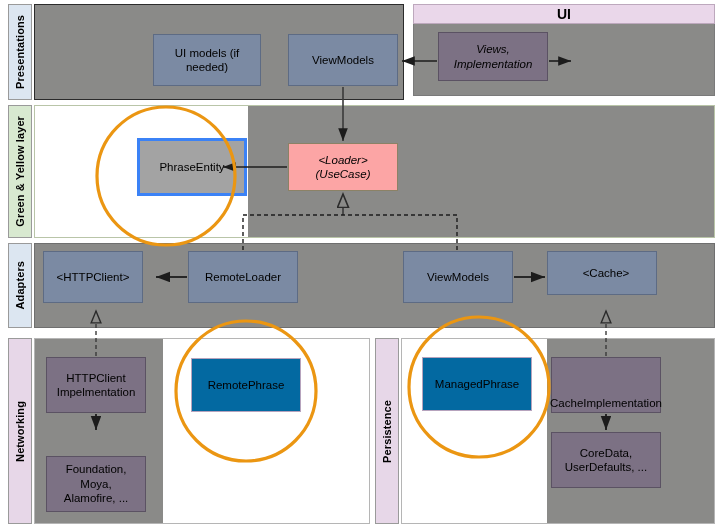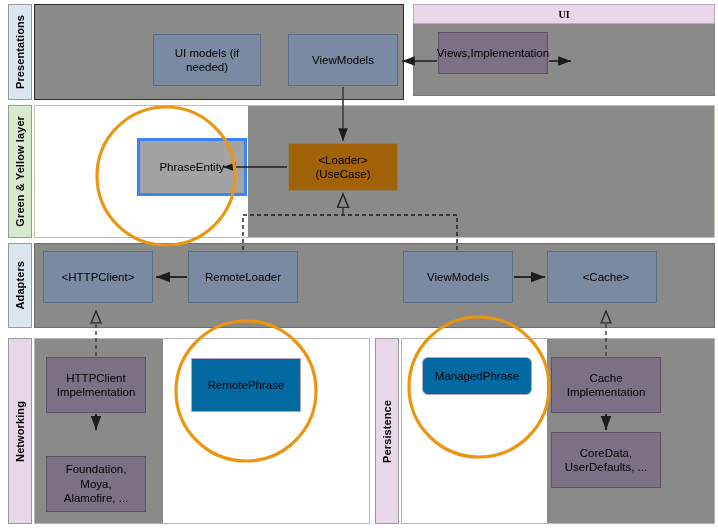--- a/index.html
+++ b/index.html
@@ -70,39 +70,39 @@
   .node-purple {
     background: #7c7184;
     border: 1px solid #5b5263;
   }
   .node-green {
     background: #a3a3a3;
     border: 3px solid #3b82f6;
     margin-left: 26px;
   }
   .node-tan {
-    background: #a16207;
+    background: #fca5a5;
     border: 1px solid #8b8266;
+    font-style: italic;
   }
   .node-lilac {
     background: #0369a1;
     border: 1px solid #b6a3bd;
   }
 
   
   .ui-header {
     background: #ead7ea;
     border: 1px solid #bda8bd;
     display: flex;
     align-items: center;
     justify-content: center;
     font-weight: bold;
-    font-size: 10px;
+    font-size: 14px;
     color: #000;
-    font-family: Liberation Serif, serif;
   }
   .ui-body {
     background: #8a8a88;
     border: 1px solid #7a7a7a;
     border-top: none;
   }
 
   svg.overlay {
     position: absolute;
     left: 0; top: 0;
@@ -127,21 +127,21 @@
 
   <div class="abs node node-blue" style="left:288px; top:34px; width:110px; height:52px;">
     <span>ViewModels</span>
   </div>
 
   <div class="abs ui-header" style="left:413px; top:4px; width:302px; height:20px;">
     <span>UI</span>
   </div>
   <div class="abs ui-body" style="left:413px; top:24px; width:302px; height:72px;"></div>
 
-  <div class="abs node node-purple" style="left:438px; top:32px; width:110px; height:42px; flex-direction:row;">
+  <div class="abs node node-purple" style="left:438px; top:32px; width:110px; height:49px; flex-direction:column;font-style:italic;">
     <span>Views,</span>
     <span>Implementation</span>
   </div>
 
 
   <div class="abs band-label band-green" style="left:8px; top:105px; width:24px; height:133px;">
     <span>Green &amp; Yellow layer</span>
   </div>
 
   <div class="abs panel-white" style="left:34px; top:105px; width:681px; height:133px;"></div>
@@ -155,33 +155,33 @@
   <div class="abs node node-tan" style="left:288px; top:143px; width:110px; height:48px;">
     <span>&lt;Loader&gt; (UseCase)</span>
   </div>
 
   <div class="abs band-label band-blue" style="left:8px; top:243px; width:24px; height:85px;">
     <span>Adapters</span>
   </div>
 
   <div class="abs panel-gray" style="left:34px; top:243px; width:681px; height:85px;"></div>
 
-  <div class="abs node node-blue" style="left:43px; top:251px; width:110px; height:52px;">
+  <div class="abs node node-blue" style="left:43px; top:251px; width:100px; height:52px;">
     <span>&lt;HTTPClient&gt;</span>
   </div>
 
   <div class="abs node node-blue" style="left:188px; top:251px; width:110px; height:52px;text-align:right;">
     <span>RemoteLoader</span>
   </div>
 
   <div class="abs node node-blue" style="left:403px; top:251px; width:110px; height:52px;">
     <span>ViewModels</span>
   </div>
 
-  <div class="abs node node-blue" style="left:547px; top:251px; width:110px; height:52px;padding-left:12px;">
+  <div class="abs node node-blue" style="left:547px; top:251px; width:110px; height:44px;padding-left:12px;">
     <span>&lt;Cache&gt;</span>
   </div>
 
   <div class="abs band-label band-pink" style="left:8px; top:338px; width:24px; height:186px;">
     <span>Networking</span>
   </div>
 
   <div class="abs panel-white" style="left:34px; top:338px; width:336px; height:186px; border-color:#b5b5b5;"></div>
 
   <div class="abs" style="left:35px; top:339px; width:128px; height:184px; background:#8a8a88;"></div>
@@ -201,25 +201,25 @@
   </div>
 
   <div class="abs band-label band-pink" style="left:375px; top:338px; width:24px; height:186px;">
     <span>Persistence</span>
   </div>
 
   <div class="abs panel-white" style="left:401px; top:338px; width:314px; height:186px; border-color:#b5b5b5;"></div>
 
   <div class="abs" style="left:547px; top:339px; width:167px; height:184px; background:#8a8a88;"></div>
 
-  <div class="abs node node-lilac" style="left:422px; top:357px; width:110px; height:38px;border-radius:6px;">
+  <div class="abs node node-lilac" style="left:422px; top:357px; width:110px; height:54px;">
     <span>ManagedPhrase</span>
   </div>
 
-  <div class="abs node node-purple" style="left:551px; top:357px; width:110px; height:56px; flex-direction:column;">
+  <div class="abs node node-purple" style="left:551px; top:357px; width:110px; height:56px; flex-direction:row;align-items:flex-end;">
     <span>Cache</span>
     <span>Implementation</span>
   </div>
 
   <div class="abs node node-purple" style="left:551px; top:432px; width:110px; height:56px; flex-direction:column;">
     <span>CoreData,</span>
     <span>UserDefaults, ...</span>
   </div>
 
   <svg class="overlay" viewBox="0 0 718 530">

